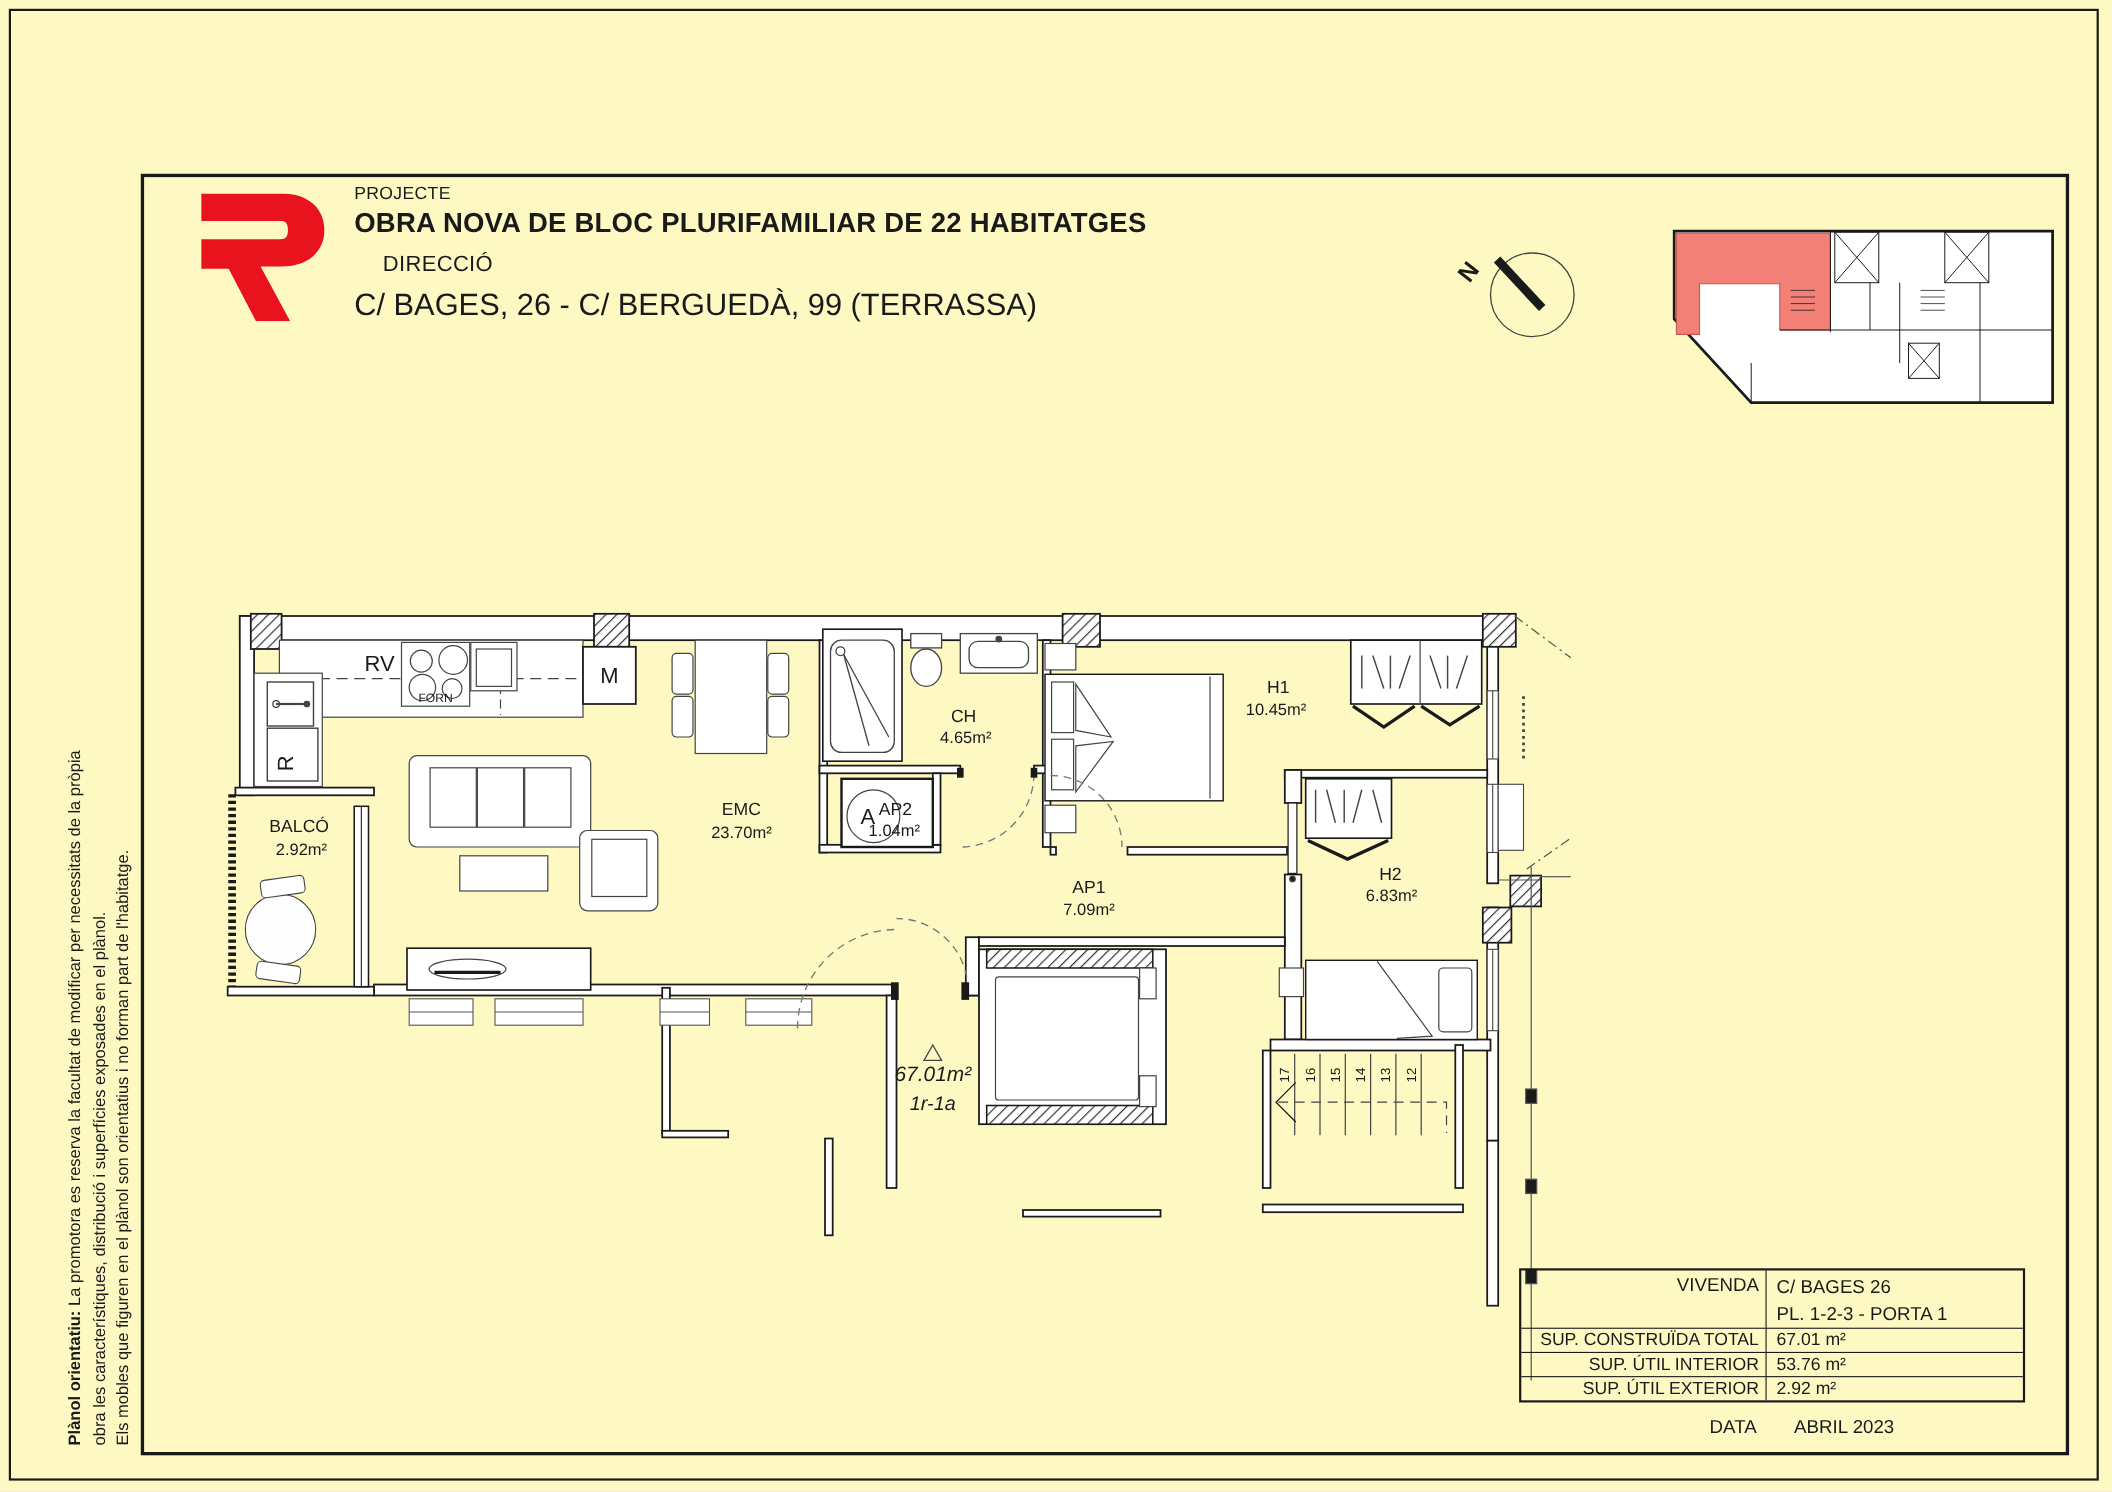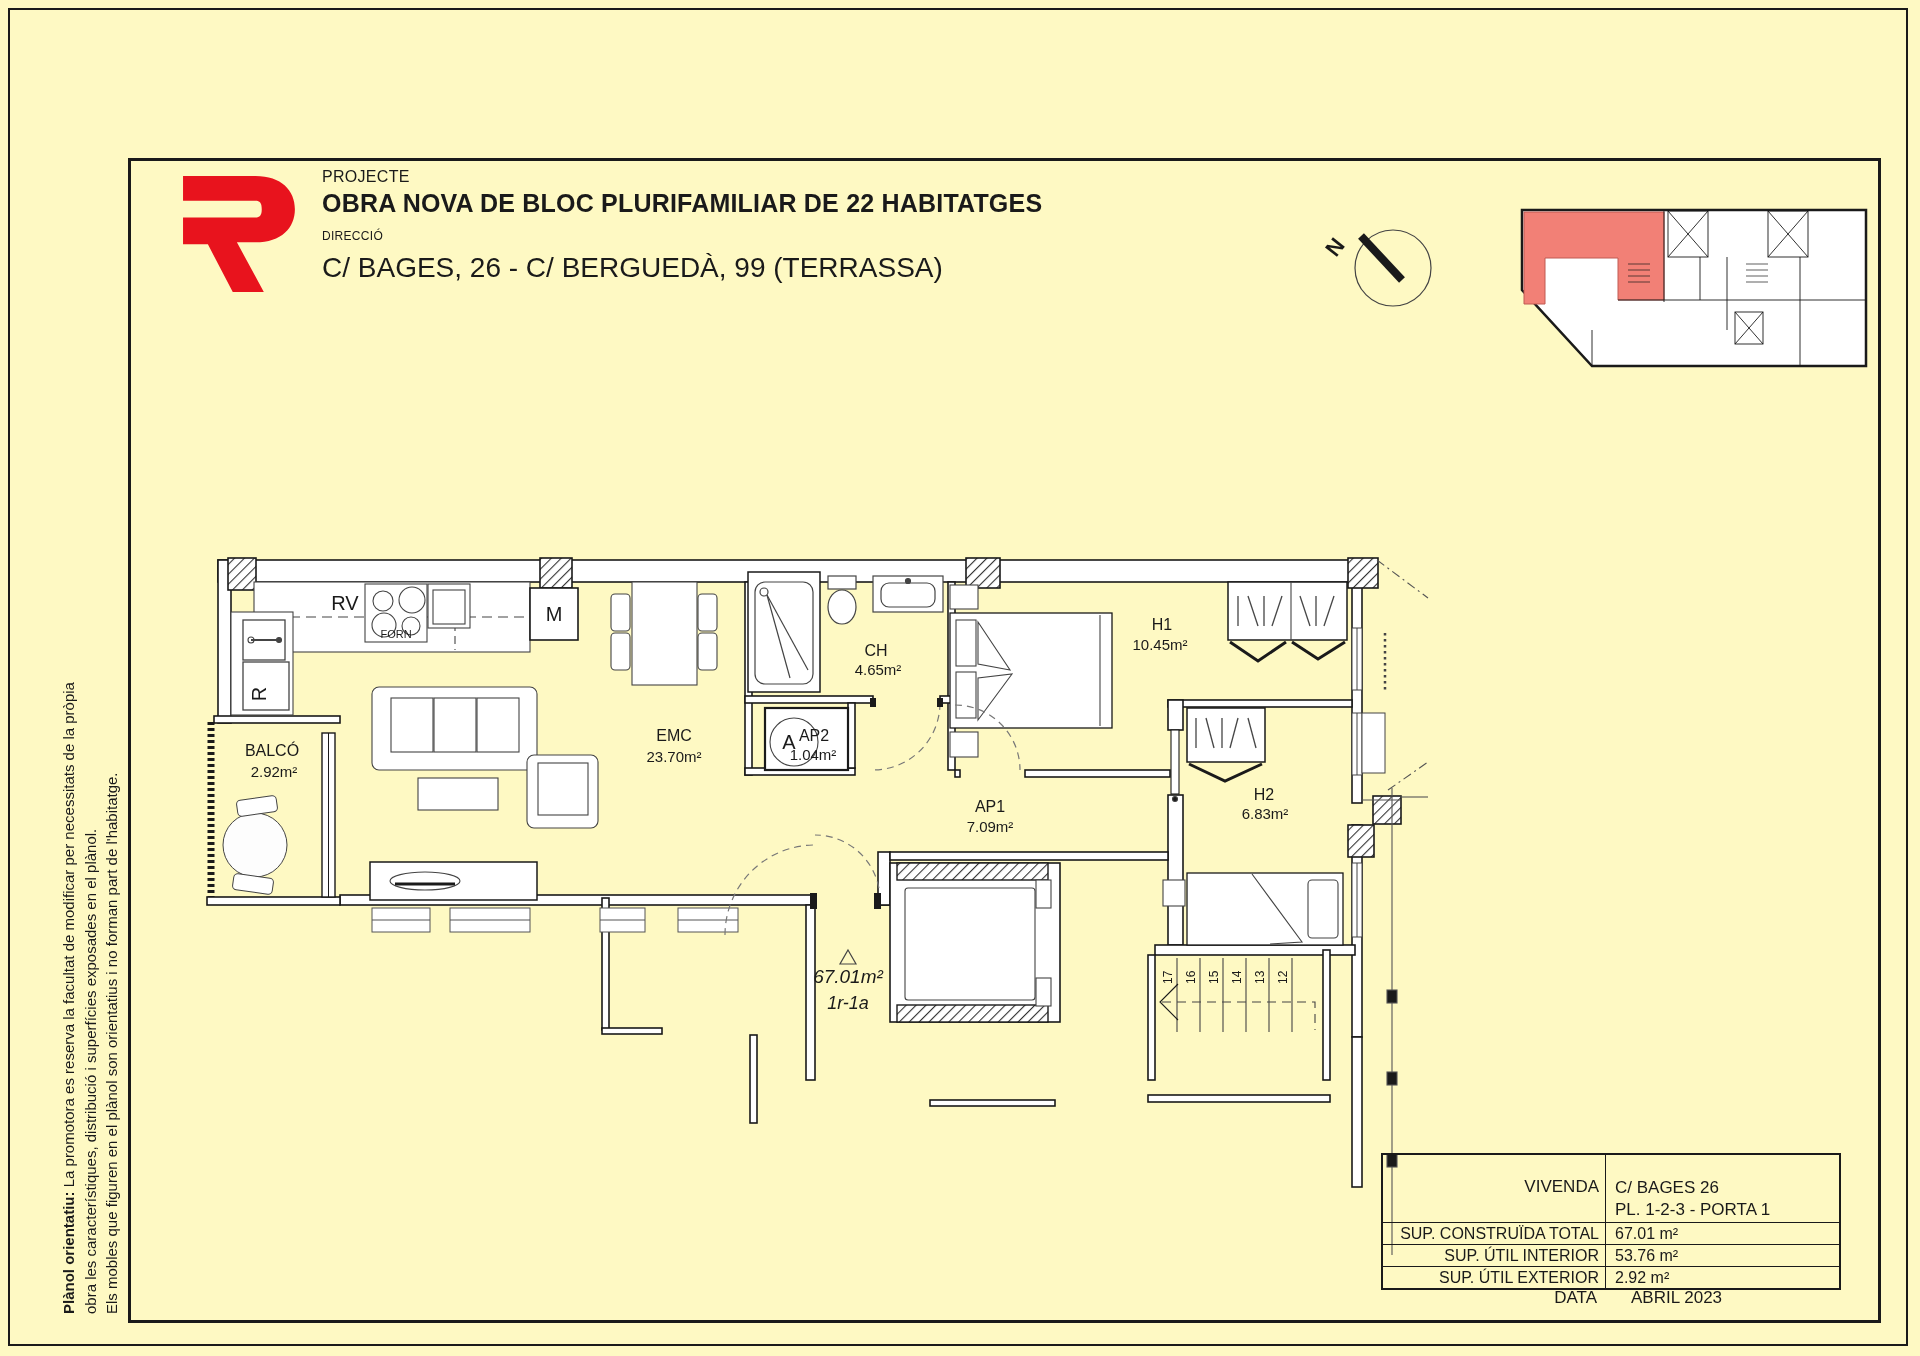--- a/index.html
+++ b/index.html
@@ -7,42 +7,42 @@
         font-family:"Liberation Sans",sans-serif;color:#1a1a1a;}
   .outer-border{position:absolute;left:8px;top:8px;width:1900px;height:1338px;
         border:2px solid #1a1a1a;box-sizing:border-box;}
   .inner-frame{position:absolute;left:128px;top:158px;width:1753px;height:1165px;
         border:3px solid #1a1a1a;box-sizing:border-box;}
   
   .logo{position:absolute;left:180px;top:176px;width:120px;height:116px;}
   .header-text{position:absolute;left:322px;top:168px;}
   .projecte{font-size:16px;letter-spacing:.3px;}
   .title{font-size:25px;font-weight:bold;margin-top:3px;letter-spacing:.2px;}
-  .direccio{font-size:12px;margin-top:11px;letter-spacing:.3px;}
+  .direccio{font-size:20px;margin-top:11px;letter-spacing:.3px;margin-left:26px;}
   .address{font-size:28px;margin-top:9px;}
   
   .plan-svg{position:absolute;left:0;top:0;width:1920px;height:1356px;}
   .plan-svg text{font-family:"Liberation Sans",sans-serif;fill:#1a1a1a;}
   .rname{font-size:16px;text-anchor:middle;}
   .rarea{font-size:15px;text-anchor:middle;}
   .small-lab{font-size:11px;text-anchor:middle;}
   .big-lab{font-size:20px;text-anchor:middle;}
   .ital{font-size:19px;font-style:italic;text-anchor:middle;}
   .ital2{font-size:18px;font-style:italic;text-anchor:middle;}
   .stairnum{font-size:12px;}
   
   .info-table{position:absolute;left:1381px;top:1153px;width:460px;
         border:2px solid #1a1a1a;box-sizing:border-box;
         display:grid;grid-template-columns:222px 1fr;font-size:16px;}
   .info-table .cell{border-top:1.5px solid #1a1a1a;padding:1px 6px;box-sizing:border-box;
         display:flex;align-items:center;min-height:22px;}
   .info-table .cell.first{border-top:none;}
   .info-table .lab{justify-content:flex-end;text-align:right;}
   .info-table .val{border-left:1.5px solid #1a1a1a;padding-left:9px;justify-content:flex-start;}
-  .info-table .viv{align-items:flex-start;padding-top:22px;min-height:52px;font-size:17px;}
+  .info-table .viv{align-items:flex-start;padding-top:4px;min-height:52px;font-size:17px;}
   .info-table .viv2{flex-direction:column;align-items:flex-start;justify-content:space-between;line-height:22px;}
   .data-row{position:absolute;left:1381px;top:1288px;width:460px;
         display:grid;grid-template-columns:222px 1fr;font-size:17px;}
   .data-row .dl{text-align:right;padding-right:6px;}
   .data-row .dv{padding-left:28px;}
   
   .disclaimer{position:absolute;left:58px;top:1314px;width:800px;
         transform:rotate(-90deg);transform-origin:0 0;
         font-size:15px;line-height:21.5px;white-space:nowrap;}
 </style>

